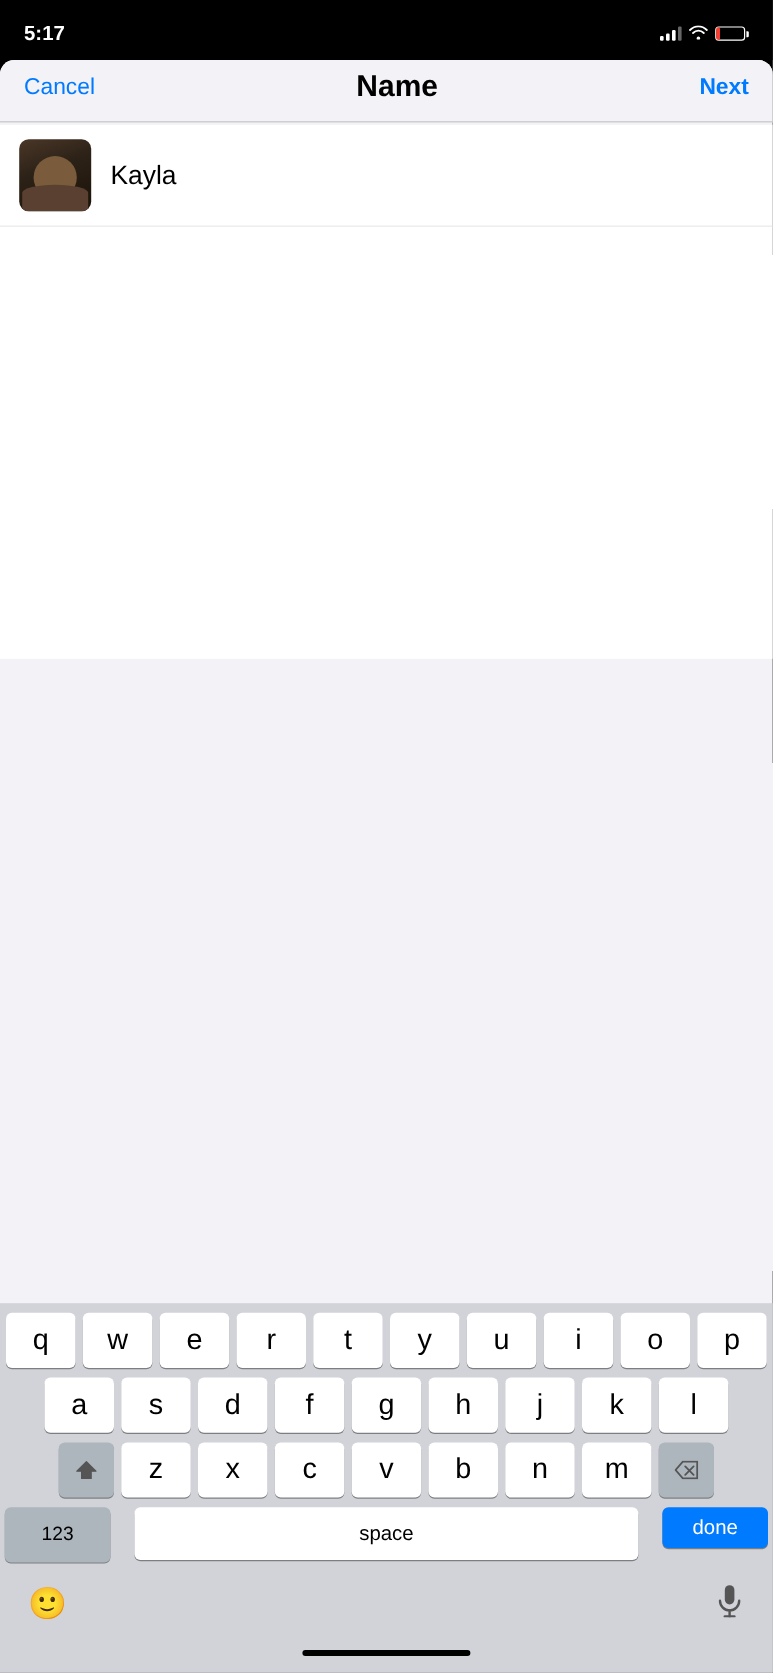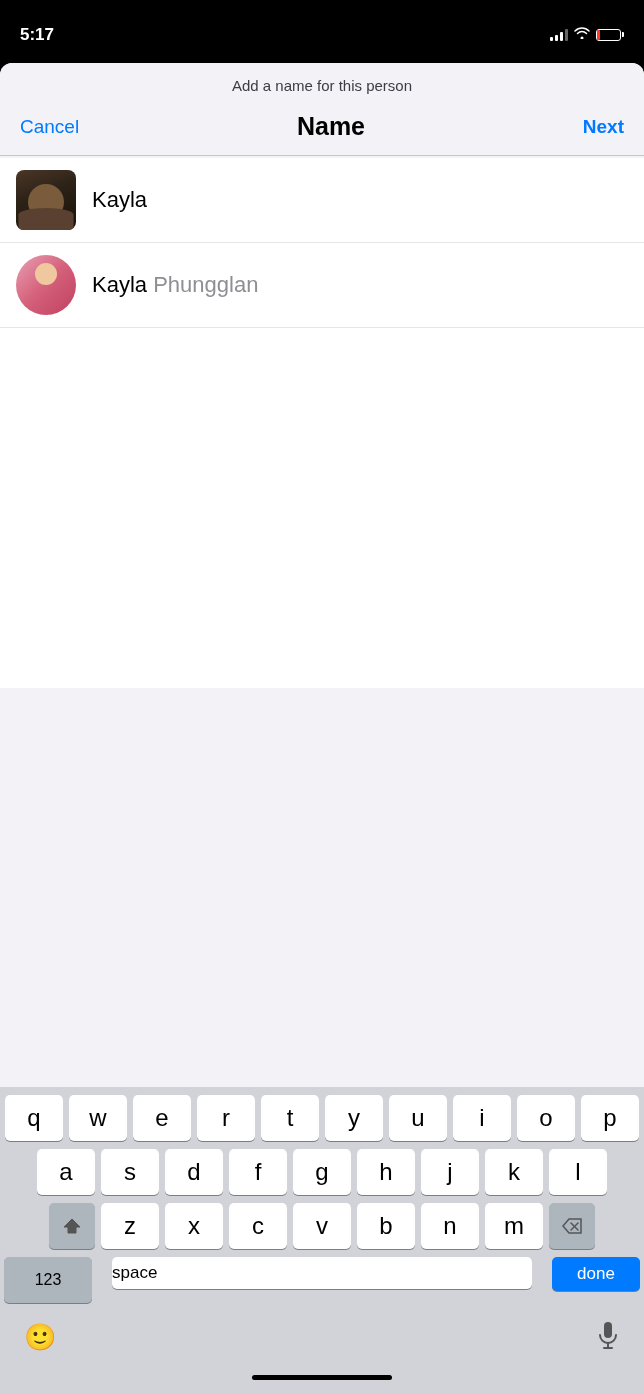--- a/index.html
+++ b/index.html
@@ -14,21 +14,21 @@
     }
 
     
     .status-bar {
       background: #000;
       color: #fff;
       display: flex;
       align-items: center;
       justify-content: space-between;
       padding: 14px 20px 8px 20px;
-      height: 63px;
+      height: 50px;
     }
     .status-time {
       font-size: 17px;
       font-weight: 600;
       color: #fff;
     }
     .status-icons {
       display: flex;
       align-items: center;
       gap: 6px;
@@ -280,25 +280,25 @@
       font-size: 16px;
       font-weight: 400;
       color: #000;
       cursor: pointer;
       box-shadow: 0 1px 0 rgba(0,0,0,0.4);
     }
 
     .key-space {
       background: #fff;
       border-radius: 5px;
-      height: 32px;
+      height: 44px;
       flex: 1;
       display: flex;
       align-items: center;
-      justify-content: flex-start;
+      justify-content: center;
       font-size: 17px;
       color: #000;
       cursor: pointer;
       box-shadow: 0 1px 0 rgba(0,0,0,0.4);
     }
 
     .key-done {
       background: #007aff;
       border-radius: 5px;
       height: 34px;
@@ -351,45 +351,36 @@
       <div class="battery-body">
         <div class="battery-fill"></div>
       </div>
       <div class="battery-tip"></div>
     </div>
   </div>
 </div>
 
 <div class="main-content">
 
-  <div class="prompt-bar">
-    <span>Add a name for this person</span>
-  </div>
 
   <div class="nav-bar">
     <span class="nav-cancel">Cancel</span>
     <span class="nav-title">Name</span>
     <span class="nav-next">Next</span>
   </div>
 
   <div class="contact-list">
 
     <div class="contact-item">
       <div class="contact-avatar avatar-kayla-1"></div>
       <div>
         <span class="contact-name-first">Kayla</span>
       </div>
     </div>
 
-    <div class="contact-item">
-      <div class="contact-avatar circle avatar-kayla-2"></div>
-      <div>
-        <span class="contact-name-first">Kayla </span><span class="contact-name-second">Phungglan</span>
-      </div>
-    </div>
 
   </div>
 
   <div class="content-space"></div>
 
   <div class="keyboard">
 
     <div class="key-row">
       <div class="key">q</div>
       <div class="key">w</div>

